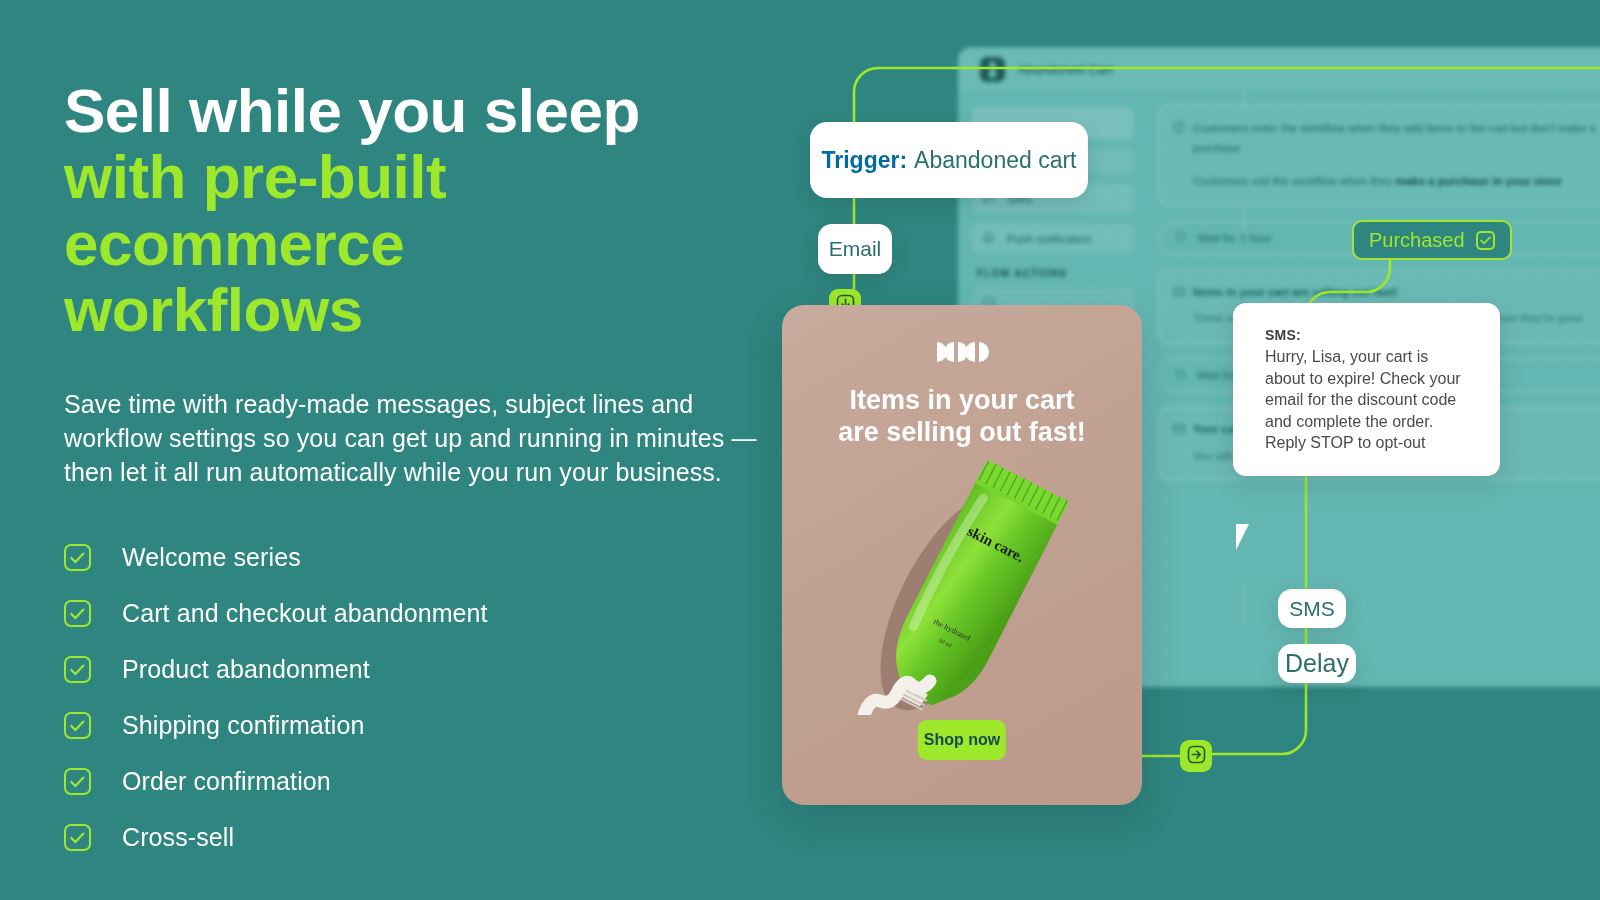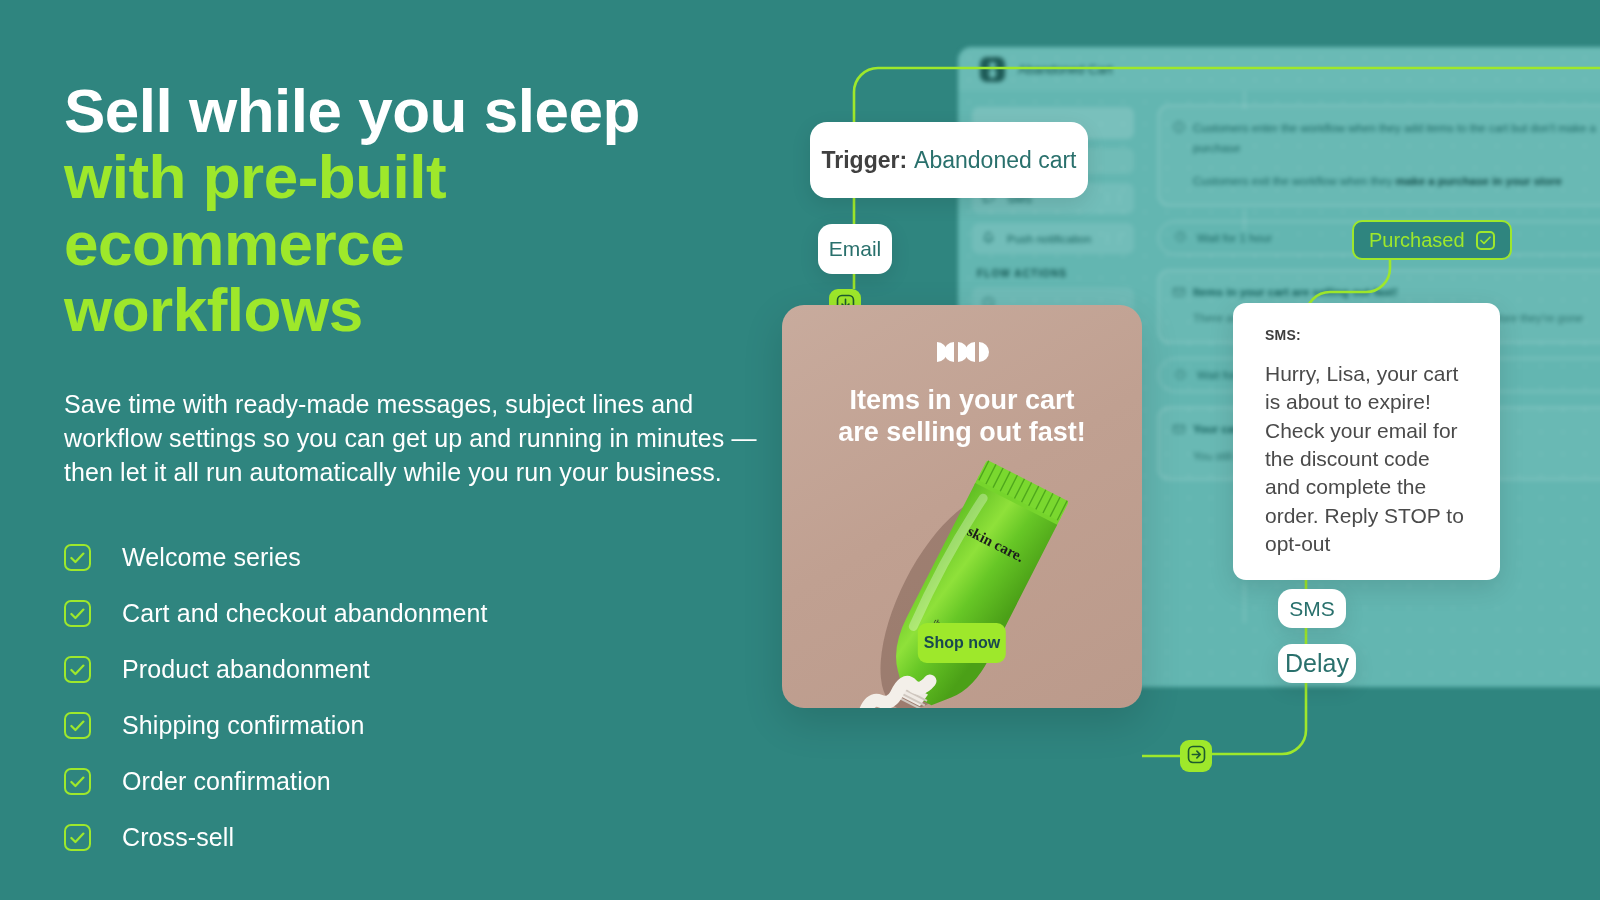--- a/index.html
+++ b/index.html
@@ -81,21 +81,21 @@
   .connector { position:absolute; left:0; top:0; width:1600px; height:900px; pointer-events:none; }
 
   
   .chip {
     position:absolute; background:#ffffff; border-radius:14px;
     display:flex; align-items:center; justify-content:center;
     box-shadow:0 6px 20px rgba(0,0,0,.10);
     color:#29706c;
   }
   .chip-trigger { left:810px; top:122px; width:278px; height:76px; font-size:23px; border-radius:17px; }
-  .chip-trigger b { color:#404040; margin-right:7px; }
+  .chip-trigger b { color:#0369a1; margin-right:7px; }
   .chip-email { left:818px; top:224px; width:74px; height:50px; font-size:21px; }
   .chip-sms   { left:1278px; top:589px; width:68px; height:39px; font-size:21px; }
   .chip-delay { left:1278px; top:644px; width:78px; height:39px; font-size:25px; }
 
   .node {
     position:absolute; width:32px; height:32px; border-radius:9px; background:#9ee82b;
     display:flex; align-items:center; justify-content:center;
   }
   .node-down { left:829px; top:289px; }
   .node-right { left:1180px; top:740px; }
@@ -107,29 +107,29 @@
   }
   .badge-cb { width:19px; height:19px; border:2px solid #9ee82b; border-radius:5px;
               display:flex; align-items:center; justify-content:center; }
 
   
   .sms-bubble {
     position:absolute; left:1233px; top:303px; width:267px; padding:24px 36px 22px 32px;
     background:#ffffff; border-radius:13px; box-shadow:0 8px 26px rgba(0,0,0,.12);
   }
   .sms-label { color:#3d3d3d; font-size:14px; font-weight:bold; letter-spacing:.2px; }
-  .sms-text { color:#4a4a4a; font-size:21px; line-height:1.35; margin-top:17px; }
+  .sms-text { color:#4a4a4a; font-size:16px; line-height:1.35; margin-top:3px; }
   .sms-tail {
     position:absolute; left:1236px; top:524px; width:0; height:0;
     border-left:13px solid #ffffff; border-bottom:26px solid transparent;
   }
 
   
   .email-card {
-    position:absolute; left:782px; top:305px; width:360px; height:403px;
+    position:absolute; left:782px; top:305px; width:360px; height:500px;
     border-radius:22px; overflow:hidden;
     background:linear-gradient(150deg,#c8ab9d 0%, #c0a091 48%, #bb9a8b 100%);
     box-shadow:0 14px 40px rgba(0,0,0,.14);
   }
   .ec-logo { position:absolute; left:50%; top:36px; transform:translateX(-50%); display:flex; gap:4px; }
   .ec-title {
     position:absolute; left:0; right:0; top:80px; text-align:center;
     color:#ffffff; font-size:27px; font-weight:bold; line-height:1.17;
   }
   .ec-shop {

